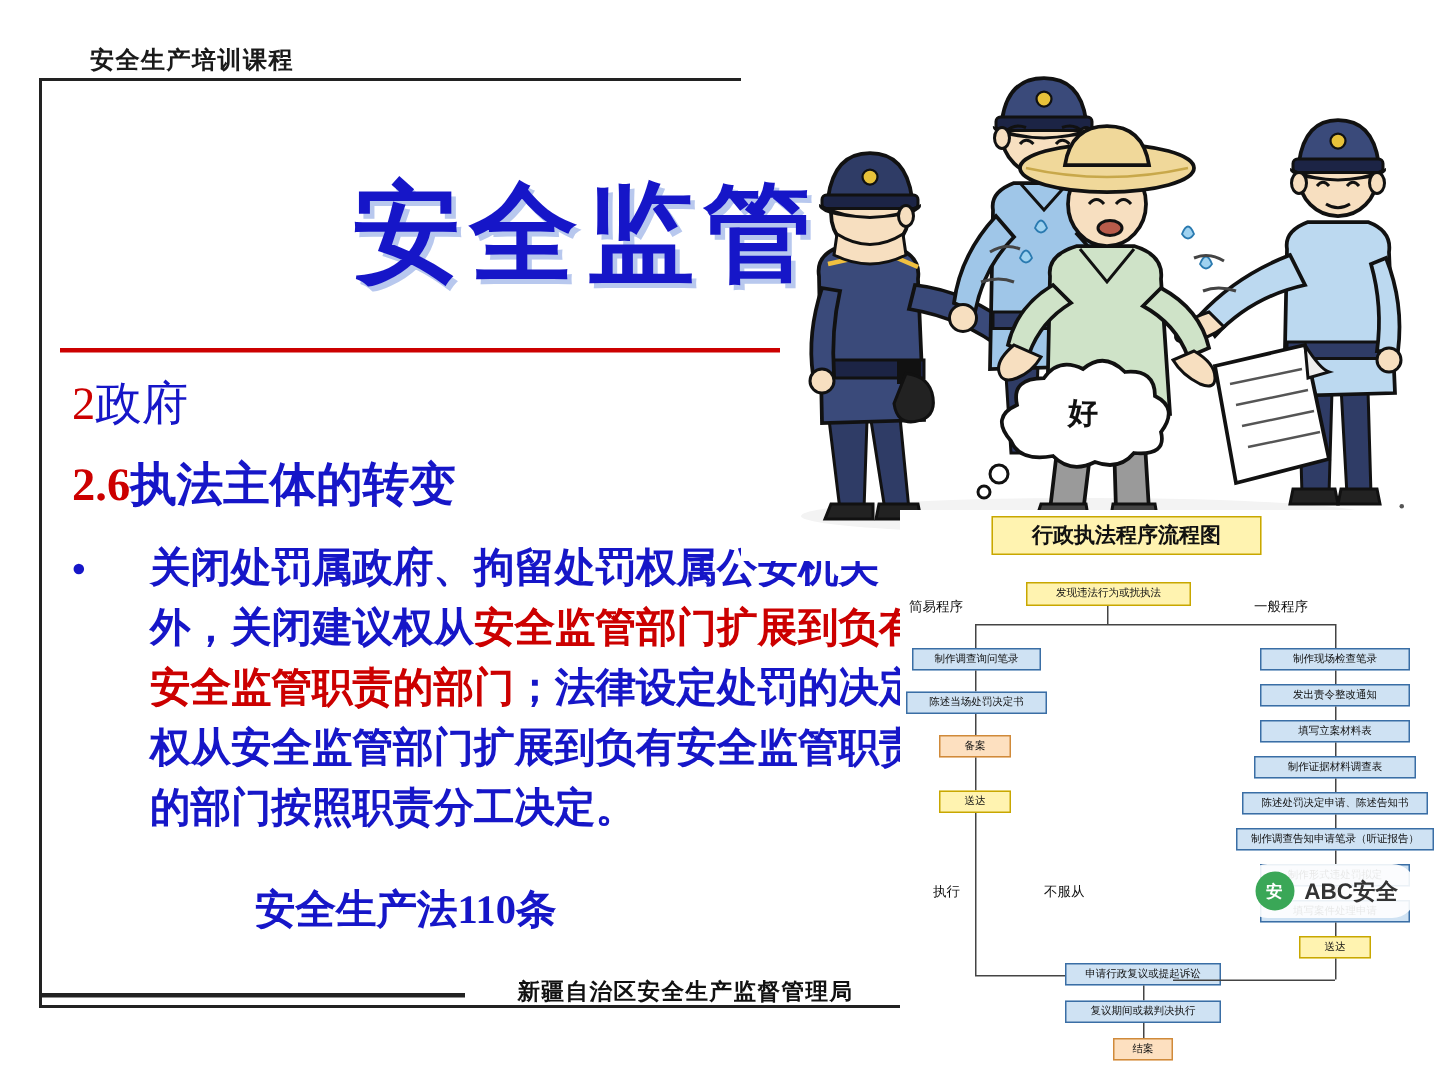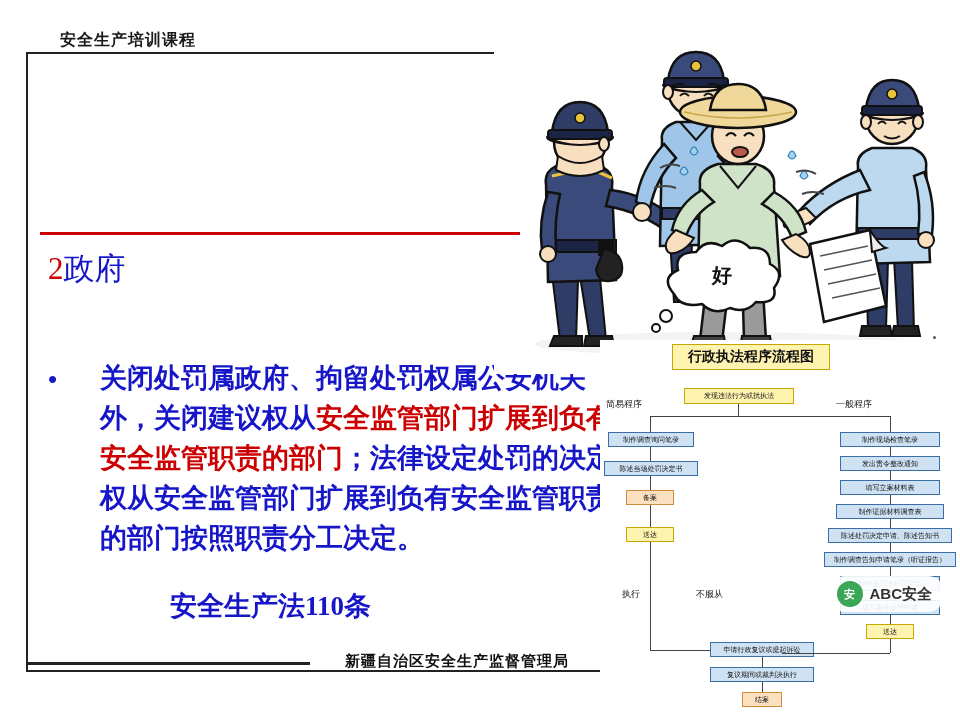--- a/index.html
+++ b/index.html
@@ -99,23 +99,23 @@
   }
   .cartoon svg { display:block; }
   
   .flowchart {
     position:absolute; left:600px; top:340px;
     width:360px; height:380px;
     overflow:hidden;
     background:#ffffff;
   }
   .fc-title {
-    position:absolute; left:72px; top:4px;
+    position:absolute; left:61px; top:4px;
     background:#fff3b0; border:1px solid #c8a700;
-    padding:3px 15px;
+    padding:3px 26px;
     font-size:14px; font-weight:bold; color:#111;
     white-space:nowrap;
   }
   .fc-lbl {
     position:absolute; font-size:9px; color:#111;
     white-space:nowrap;
     font-family:Liberation Serif, serif;
   }
   .node {
     position:absolute;
@@ -154,26 +154,30 @@
 </style>
 </head>
 <body>
 
 <div class="slide">
 
   <div class="hdr-title">安全生产培训课程</div>
 
   <div class="frame"></div>
 
+  <div class="big-title">安全监管</div>
   <div class="title-rule"></div>
 
   <div class="h-sec">
     <span class="num">2</span><span>政府</span>
   </div>
 
+  <div class="h-sub">
+    <span class="num">2.6</span><span>执法主体的转变</span>
+  </div>
 
   <div class="bullet-dot">•</div>
 
   <div class="para">
     <span>关闭处罚属政府、拘留处罚权属公安机关外，关闭建议权从</span><span class="red">安全监管部门扩展到负有安全监管职责的部门</span><span>；法律设定处罚的决定权从安全监管部门扩展到负有安全监管职责的部门按照职责分工决定。</span>
   </div>
 
   <div class="law">安全生产法110条</div>
 
   <div class="footer-rule"></div>

